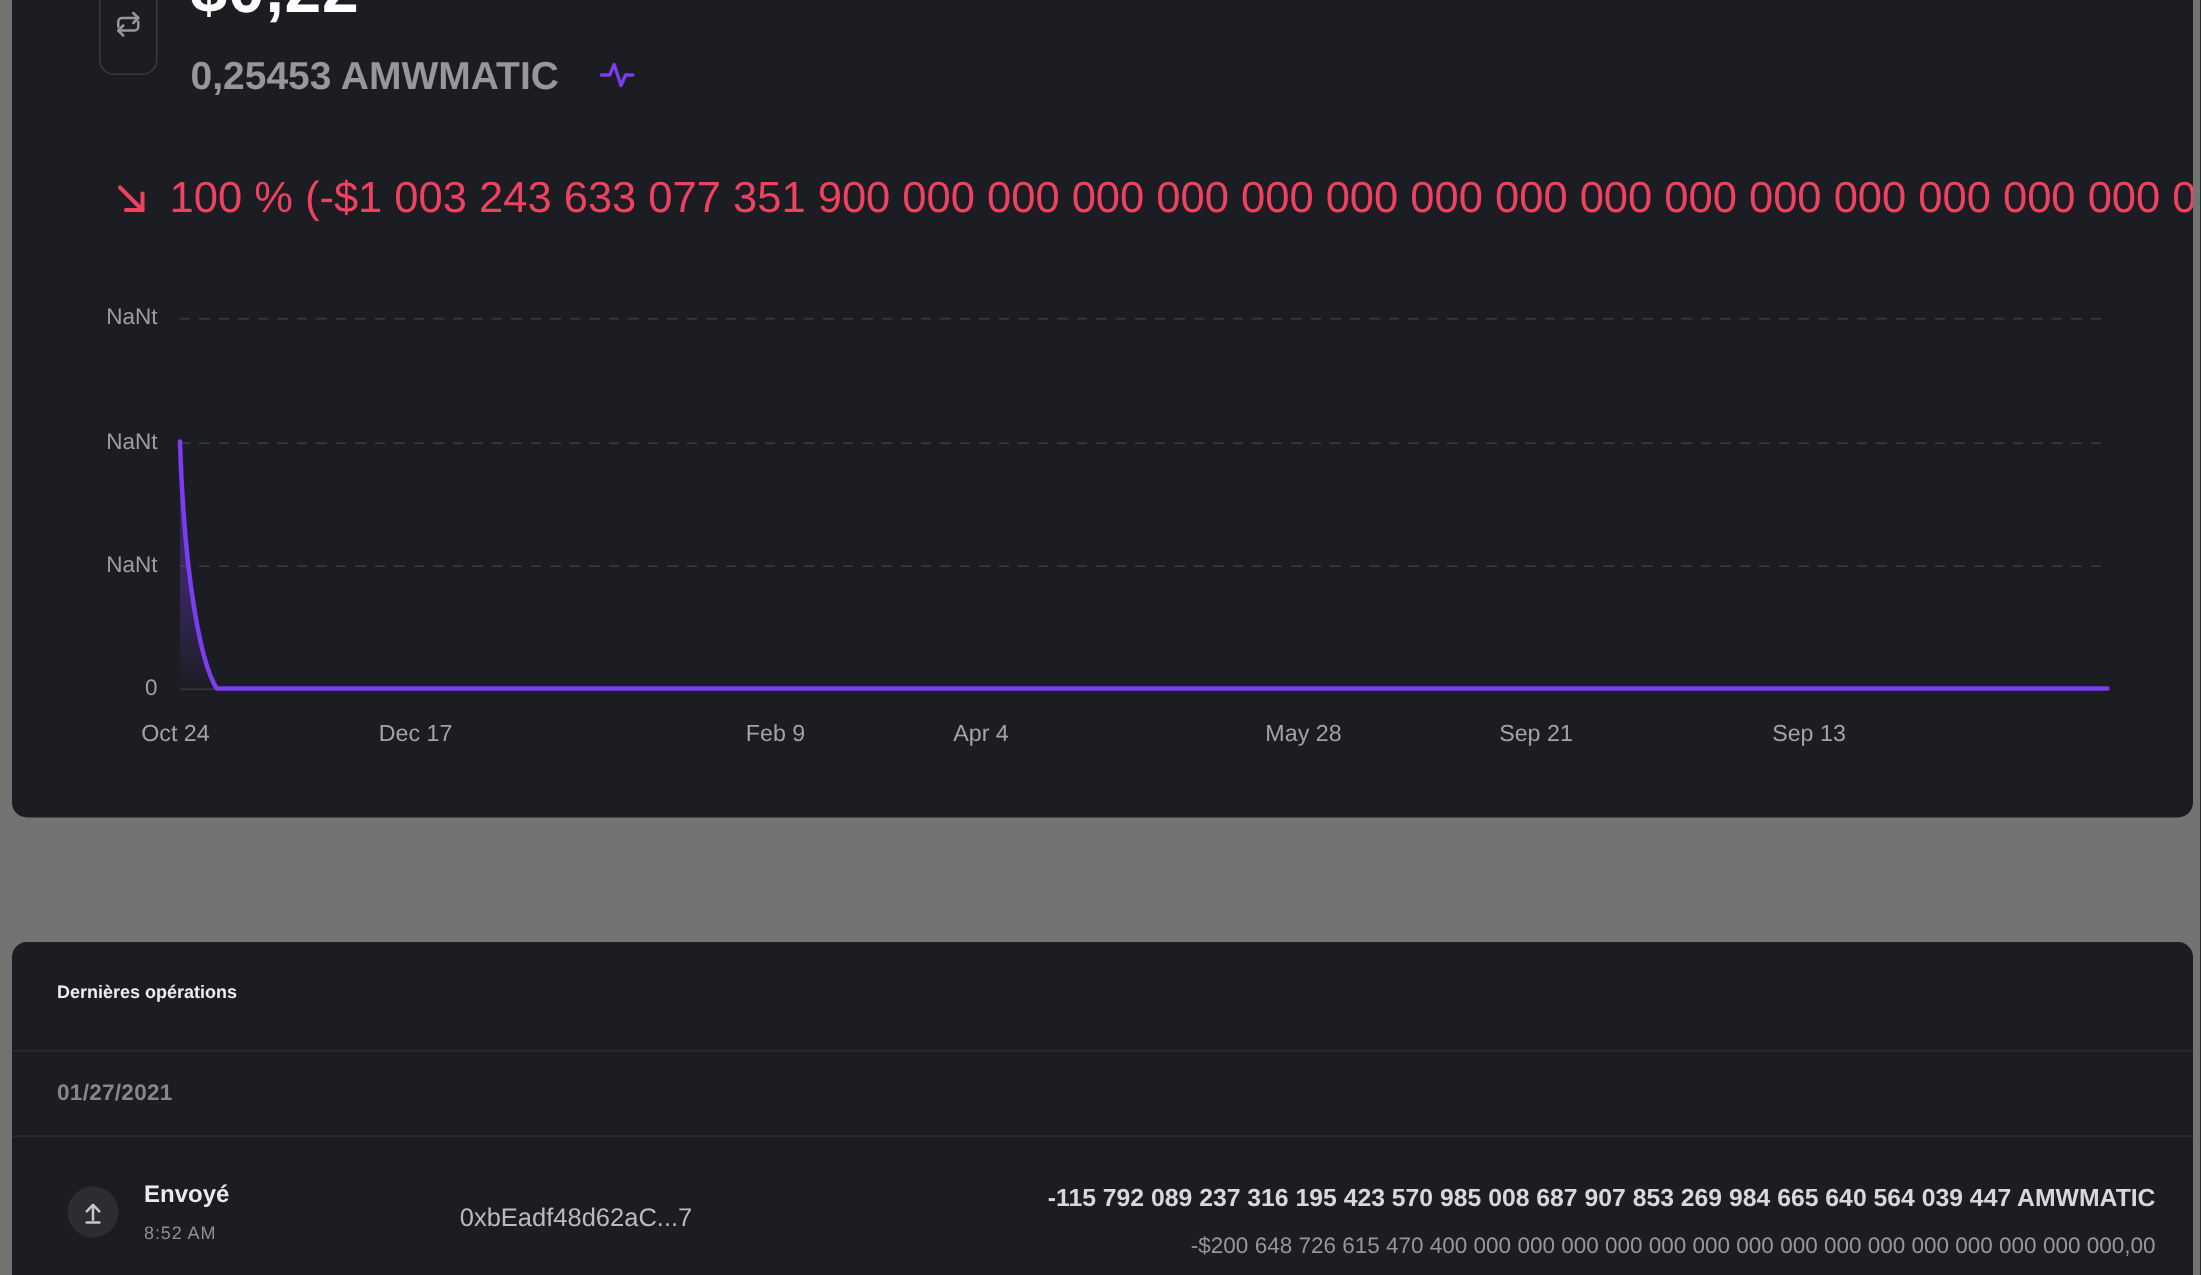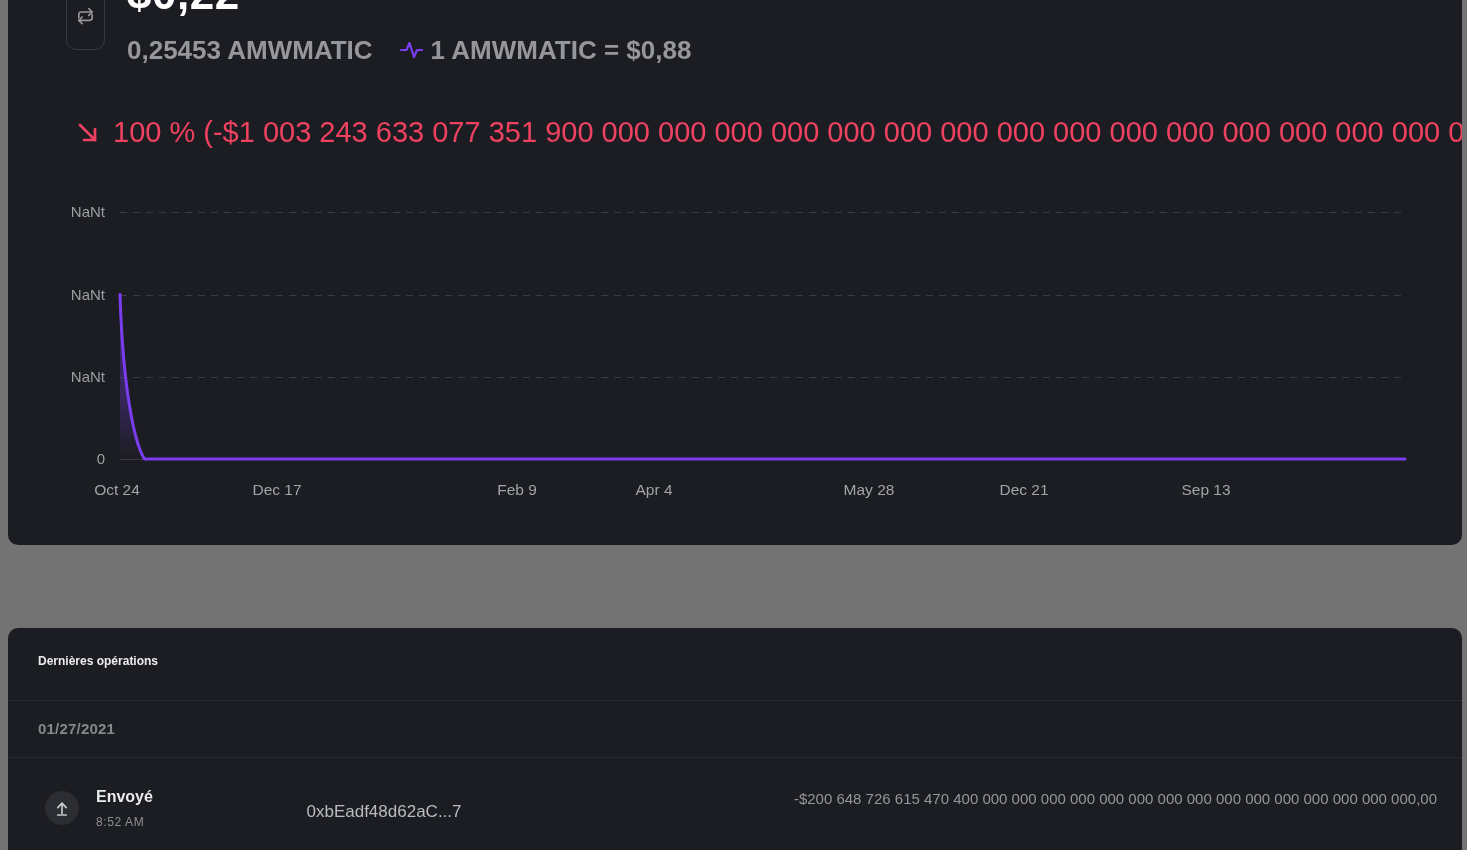--- a/index.html
+++ b/index.html
@@ -78,21 +78,21 @@
   }
   .op-address{
     position:absolute;left:376px;top:44px;transform:translateX(-50%);
     font-size:17px;color:#b9bbc0;line-height:22px;white-space:nowrap;
   }
   .op-amounts{position:absolute;right:25px;top:31px;text-align:right;}
   .op-amount-crypto{
     font-size:16.5px;font-weight:600;color:#d7d8db;line-height:22px;white-space:nowrap;
   }
   .op-amount-fiat{
-    font-size:15px;color:#94969b;line-height:21px;white-space:nowrap;margin-top:0;
+    font-size:15px;color:#94969b;line-height:21px;white-space:nowrap;margin-top:10px;
   }
 </style>
 </head>
 <body>
 
 <div class="page">
 
   <section class="card top-card">
 
     <button class="swap-btn">
@@ -104,21 +104,20 @@
       </svg>
     </button>
 
     <div class="balance-usd">$0,22</div>
 
     <div class="balance-row">
       <span>0,25453 AMWMATIC</span>
       <svg class="pulse" width="25" height="24" viewBox="0 0 25 24" fill="none" stroke="#7a3df0" stroke-width="2.2" stroke-linecap="round" stroke-linejoin="round">
         <polyline points="2,12 7.5,12 10.5,5 15,19 18,12 23,12"></polyline>
       </svg>
-      <span>1 AMWMATIC = $0,88</span>
     </div>
 
     <div class="change-row">
       <svg width="27" height="27" viewBox="0 0 27 27" fill="none" stroke="#ef4160" stroke-width="2.7" stroke-linecap="round" stroke-linejoin="round">
         <path d="M5 5 L20 20"></path>
         <path d="M20 9 V20 H9"></path>
       </svg>
       <span>100 % (-$1 003 243 633 077 351 900 000 000 000 000 000 000 000 000 000 000 000 000 000 000 000 000 000 000</span>
     </div>
 
@@ -142,21 +141,21 @@
         </defs>
         <path id="area-path" d="M 112 374.4 C 115 469.4, 126.41499999999999 523, 136.415 539 L 1397 539 L 1397 539 L 112 539 Z" fill="url(#fillgrad)" stroke="none"></path>
         <path id="line-path" d="M 112 374.4 C 115 469.4, 126.41499999999999 523, 136.415 539 L 1397 539" fill="none" stroke="#7a3df0" stroke-width="3" stroke-linecap="round" stroke-linejoin="round"></path>
       </svg>
 
       <div class="x-label" style="left:84px;top:561px;margin-left:25px;">Oct 24</div>
       <div class="x-label" style="left:269px;top:561px;">Dec 17</div>
       <div class="x-label" style="left:461px;top:561px;margin-left:48px;">Feb 9</div>
       <div class="x-label" style="left:646px;top:561px;">Apr 4</div>
       <div class="x-label" style="left:861px;top:561px;text-align:center;">May 28</div>
-      <div class="x-label" style="left:1016px;top:561px;">Dec 21</div>
+      <div class="x-label" style="left:1016px;top:561px;">Sep 21</div>
       <div class="x-label" style="left:1198px;top:561px;">Sep 13</div>
     </div>
   </section>
 
   <section class="card ops-card">
     <h2 class="ops-title">Dernières opérations</h2>
     <div class="divider" style="top:72px;"></div>
     <div class="date-header">01/27/2021</div>
     <div class="divider" style="top:129px;"></div>
 
@@ -165,18 +164,19 @@
         <svg width="20" height="20" viewBox="0 0 20 20" fill="none" stroke="#c6c8cc" stroke-width="1.7" stroke-linecap="round" stroke-linejoin="round">
           <path d="M10 15.2 V5.6"></path>
           <path d="M5.8 9.6 L10 5.2 l4.2 4.4"></path>
           <path d="M5.8 17 h8.4"></path>
         </svg>
       </div>
       <div class="op-type">Envoyé</div>
       <div class="op-time">8:52 AM</div>
       <div class="op-address">0xbEadf48d62aC...7</div>
       <div class="op-amounts">
+        <div class="op-amount-crypto">-115 792 089 237 316 195 423 570 985 008 687 907 853 269 984 665 640 564 039 447 AMWMATIC</div>
         <div class="op-amount-fiat">-$200 648 726 615 470 400 000 000 000 000 000 000 000 000 000 000 000 000 000 000 000,00</div>
       </div>
     </div>
   </section>
 
 </div>
 
 </body></html>

